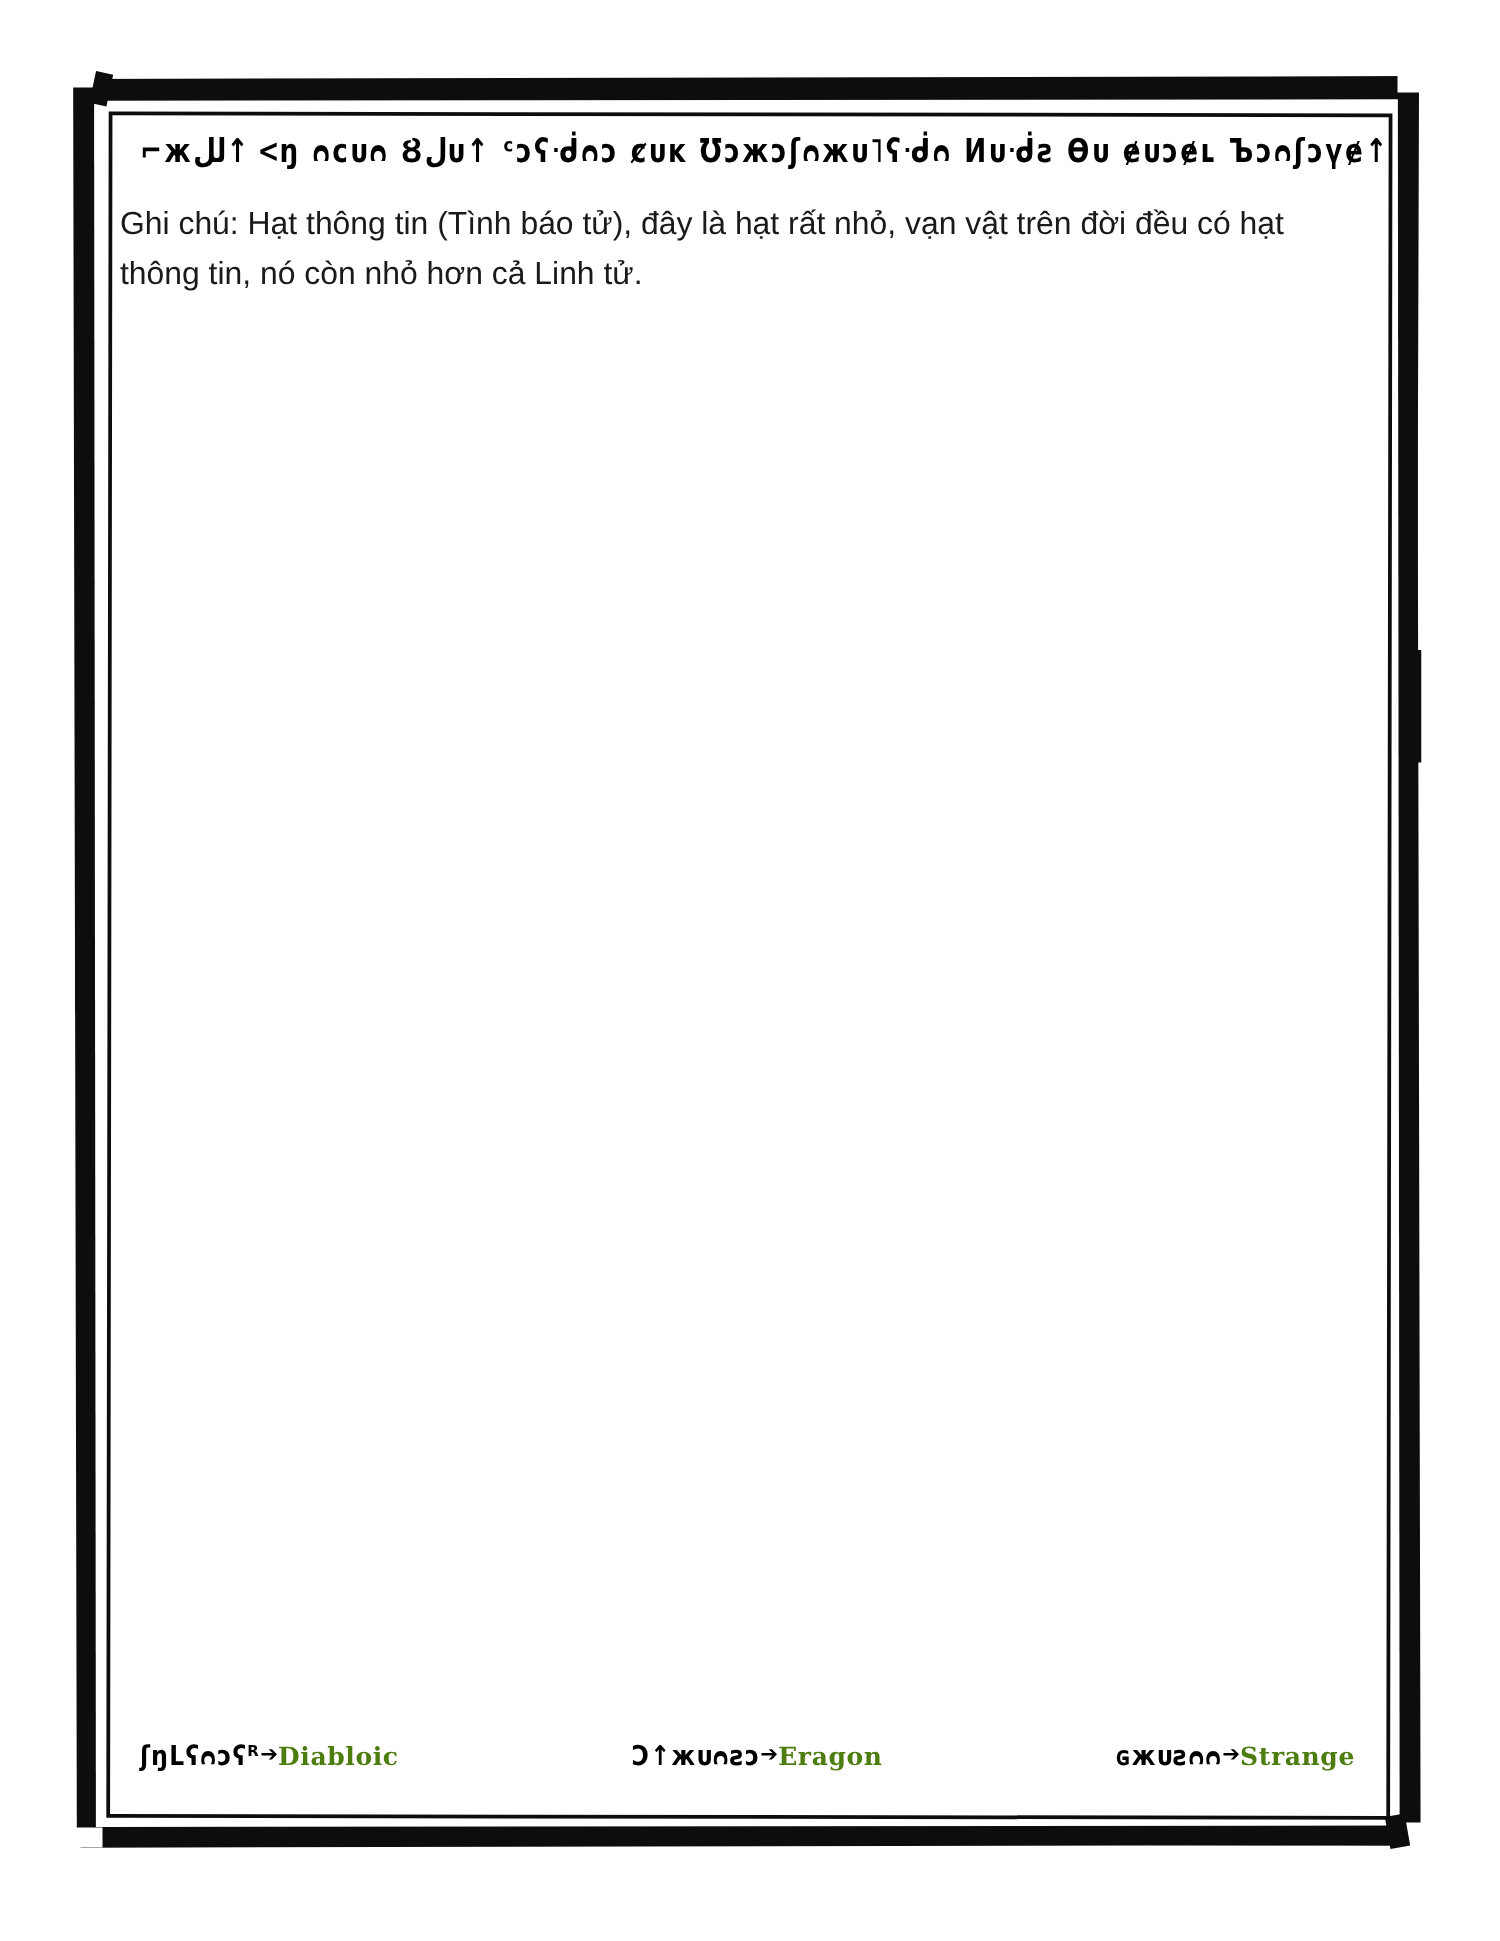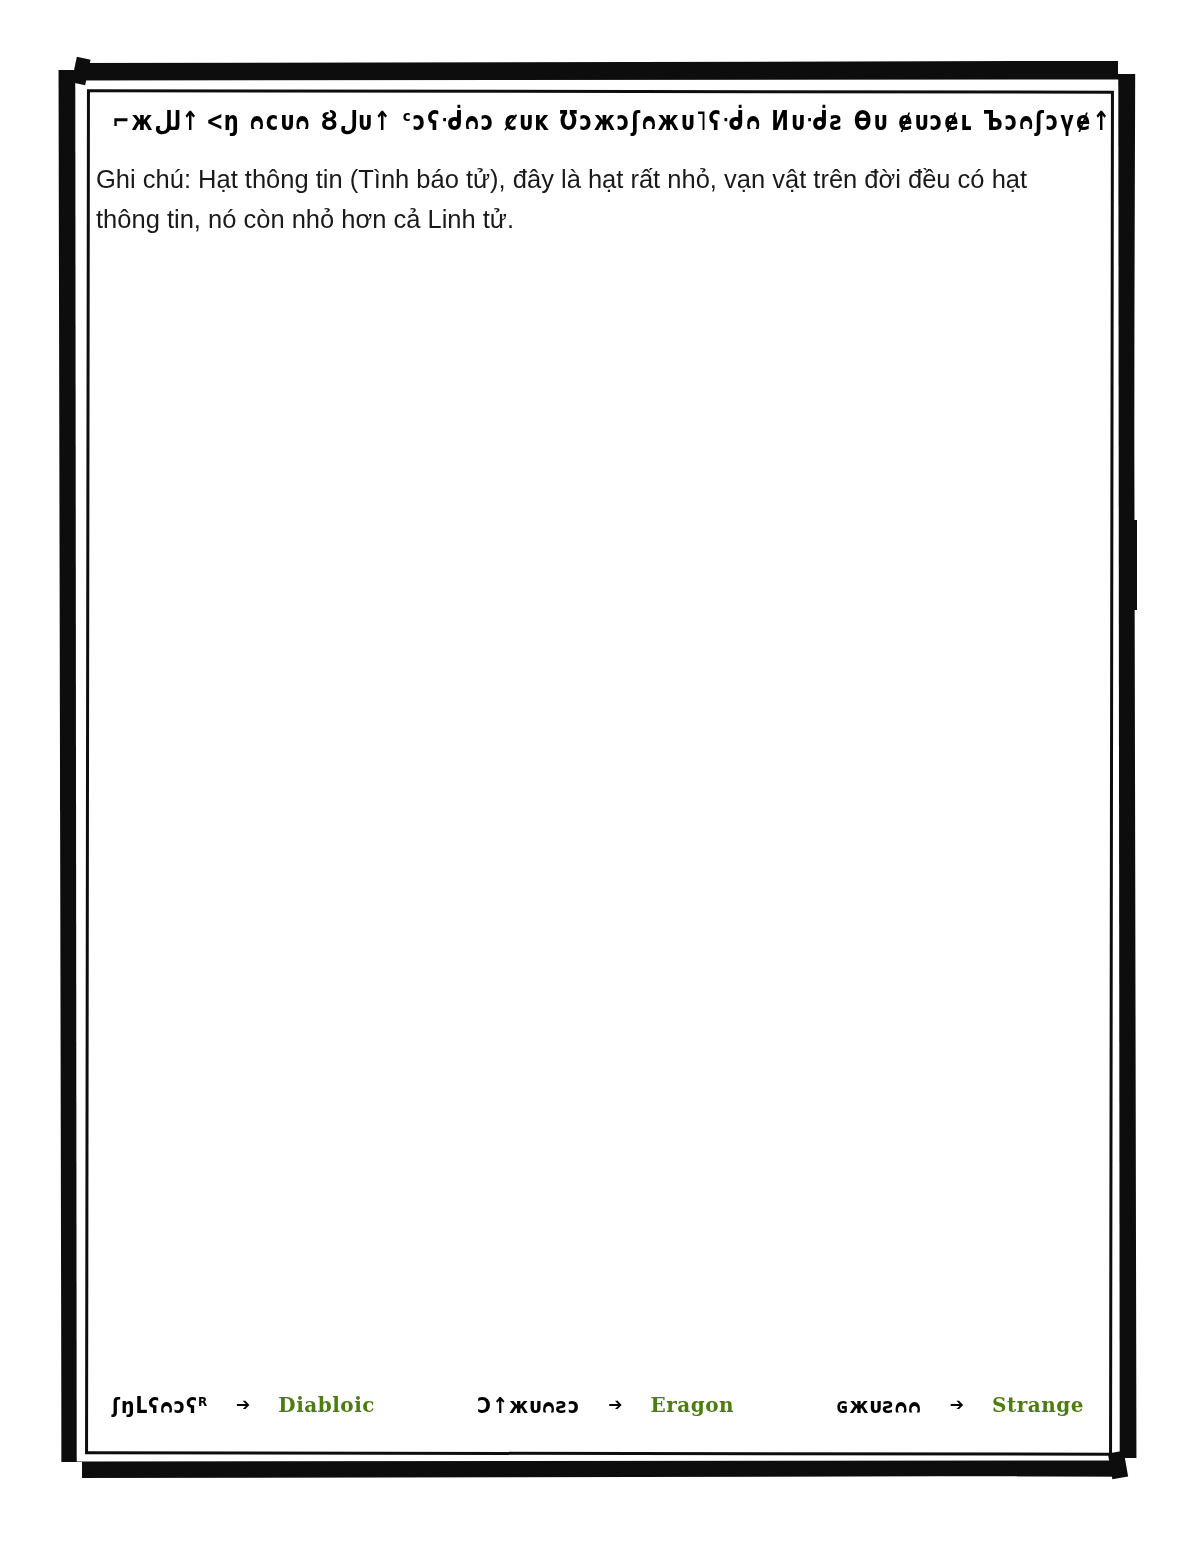--- a/index.html
+++ b/index.html
@@ -118,21 +118,21 @@
     left: 16px;
     bottom: 26px;
     width: 972px;
     display: flex;
     justify-content: space-between;
     align-items: center;
   }
   .gloss-item {
     display: flex;
     align-items: center;
-    gap: 28px;
+    gap: 0;
     white-space: nowrap;
   }
   .gloss-rune {
     font-family: "DejaVu Sans", sans-serif;
     font-weight: 700;
     font-size: 19px;
     letter-spacing: 1px;
     color: #000;
     transform: scaleY(1.15);
   }

